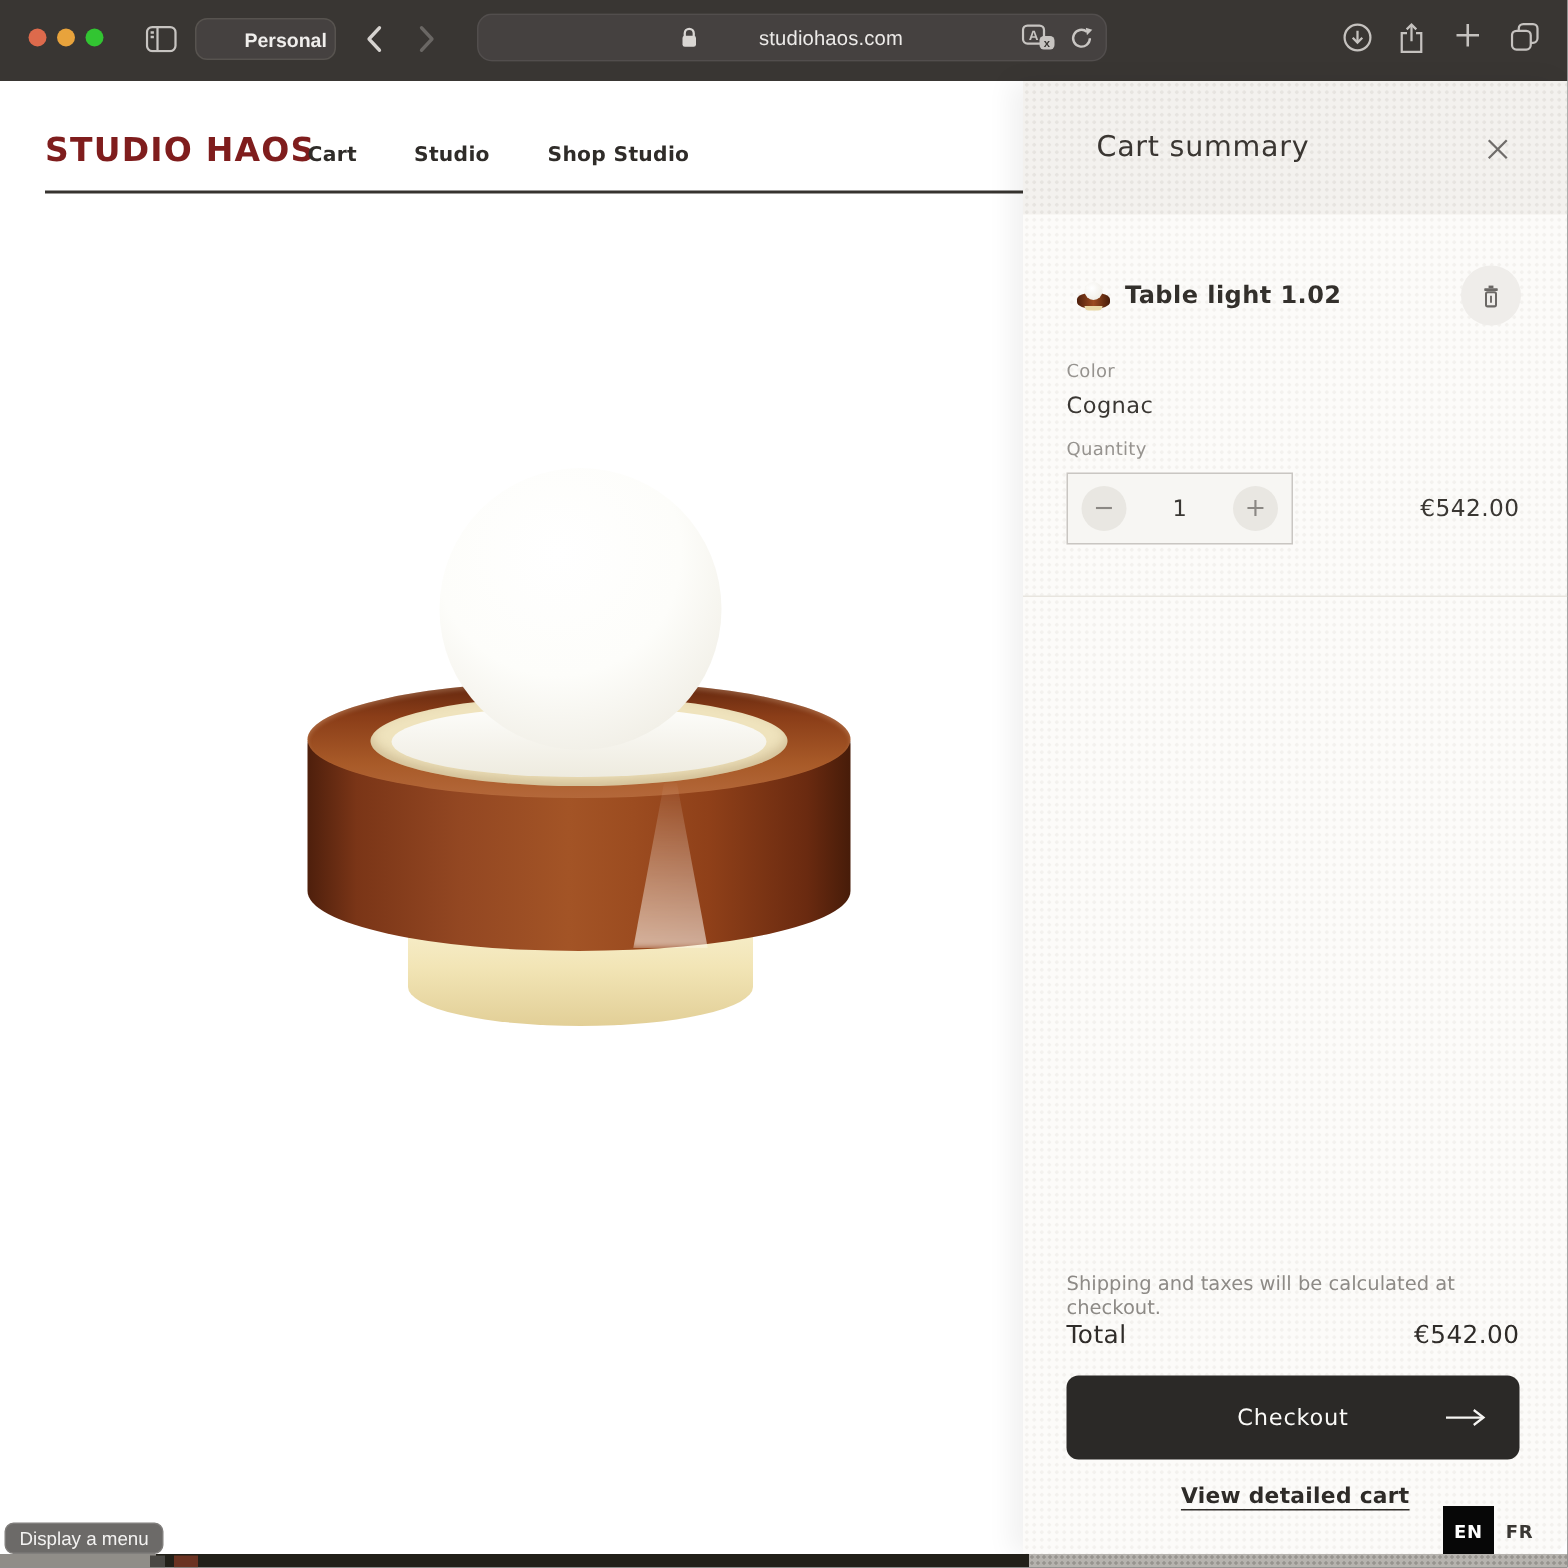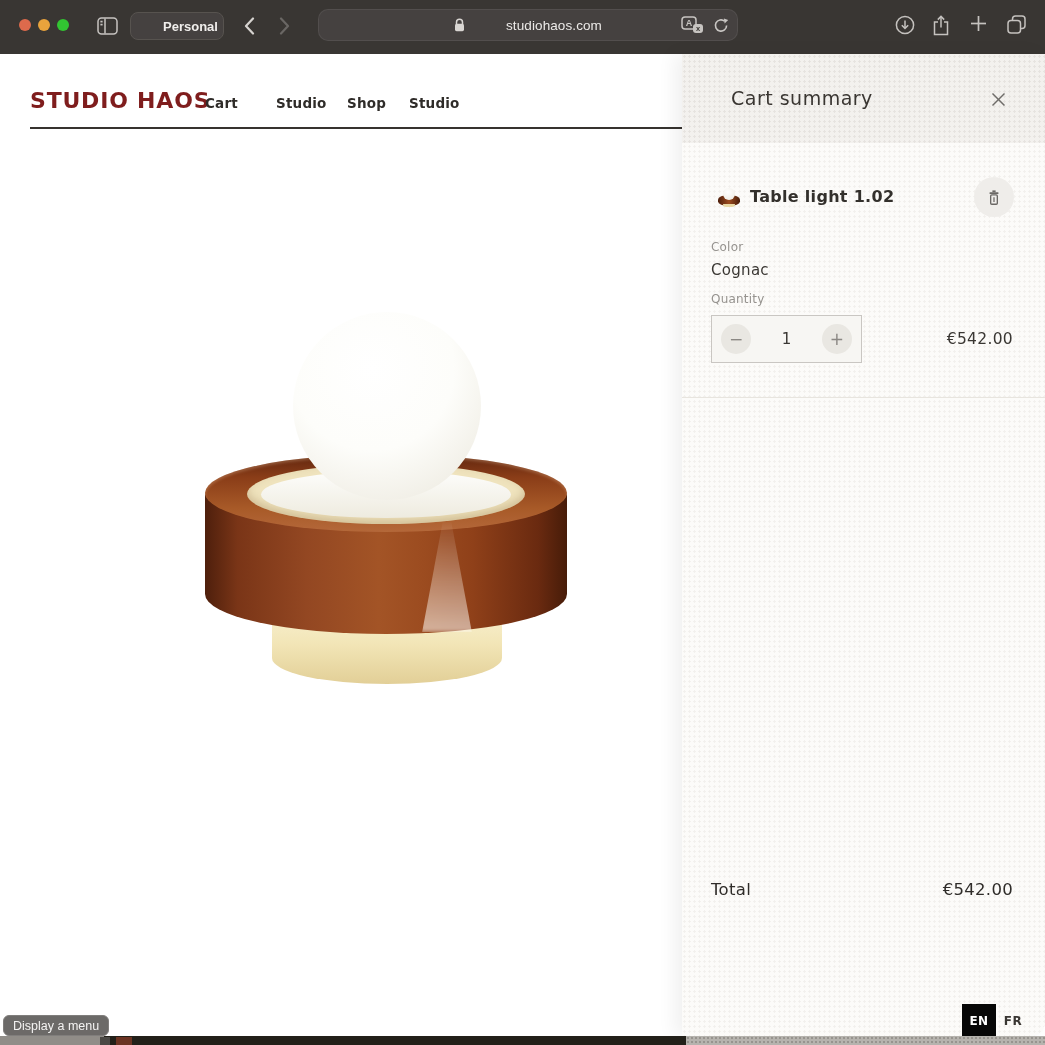--- a/index.html
+++ b/index.html
@@ -37,21 +37,21 @@
   .tool-btn { position:absolute; top:15px; cursor:pointer; }
   
   .site-logo {
     position:absolute; left:30px; top:88px; font-size:22px; font-weight:800;
     letter-spacing:0.8px; color:#7f1d1d; cursor:pointer;
   }
   .nav-item {
     position:absolute; top:95px; font-size:13.5px; font-weight:600; color:#2f2c29;
     letter-spacing:.2px; cursor:pointer; text-decoration:none;
   }
-  .nav-works{left:205px;} .nav-studio{left:276px;} .nav-shop{left:347px;} .nav-contact{left:409px;}
+  .nav-works{left:205px;} .nav-studio{left:276px;} .nav-shop{left:365px;} .nav-contact{left:409px;}
   .header-rule { position:absolute; left:30px; top:127px; width:652px; height:2px; background:#36332f; }
   
   .lamp { position:absolute; left:205px; top:306px; width:372px; height:380px; }
   .lamp > div { position:absolute; }
   .foot {
     left:67px; top:306px; width:230px; height:72px;
     background:linear-gradient(180deg,#f8f0cf 0%,#f2e5b6 45%,#e2cf97 100%);
     border-radius:12px 12px 50% 50% / 12px 12px 26px 26px;
   }
   .drum-body {
@@ -294,24 +294,33 @@
     <div class="field-label qty-label">Quantity</div>
 
     <div class="stepper">
       <button class="step-btn">−</button>
       <span class="qty-value">1</span>
       <button class="step-btn">+</button>
     </div>
     <div class="item-price">€542.00</div>
     <div class="item-divider"></div>
 
+    <div class="ship-note">Shipping and taxes will be calculated at checkout.</div>
     <div class="total-label">Total</div>
     <div class="total-value">€542.00</div>
 
-
+    <button class="checkout-btn">
+      <span>Checkout</span>
+      <svg width="28" height="12" viewBox="0 0 28 12" fill="none" stroke="#f5f4f2" stroke-width="1.5">
+        <line x1="1" y1="6" x2="25" y2="6"></line>
+        <polyline points="19.5,1 26,6 19.5,11"></polyline>
+      </svg>
+    </button>
+
+    <div class="view-cart">View detailed cart</div>
 
     <div class="lang-en">EN</div>
     <div class="lang-fr">FR</div>
   </div>
 
   <div class="below-fold"></div>
   <div class="bf-left"></div>
   <div class="bf-frag2"></div>
   <div class="bf-frag"></div>
   <div class="bf-right"></div>

